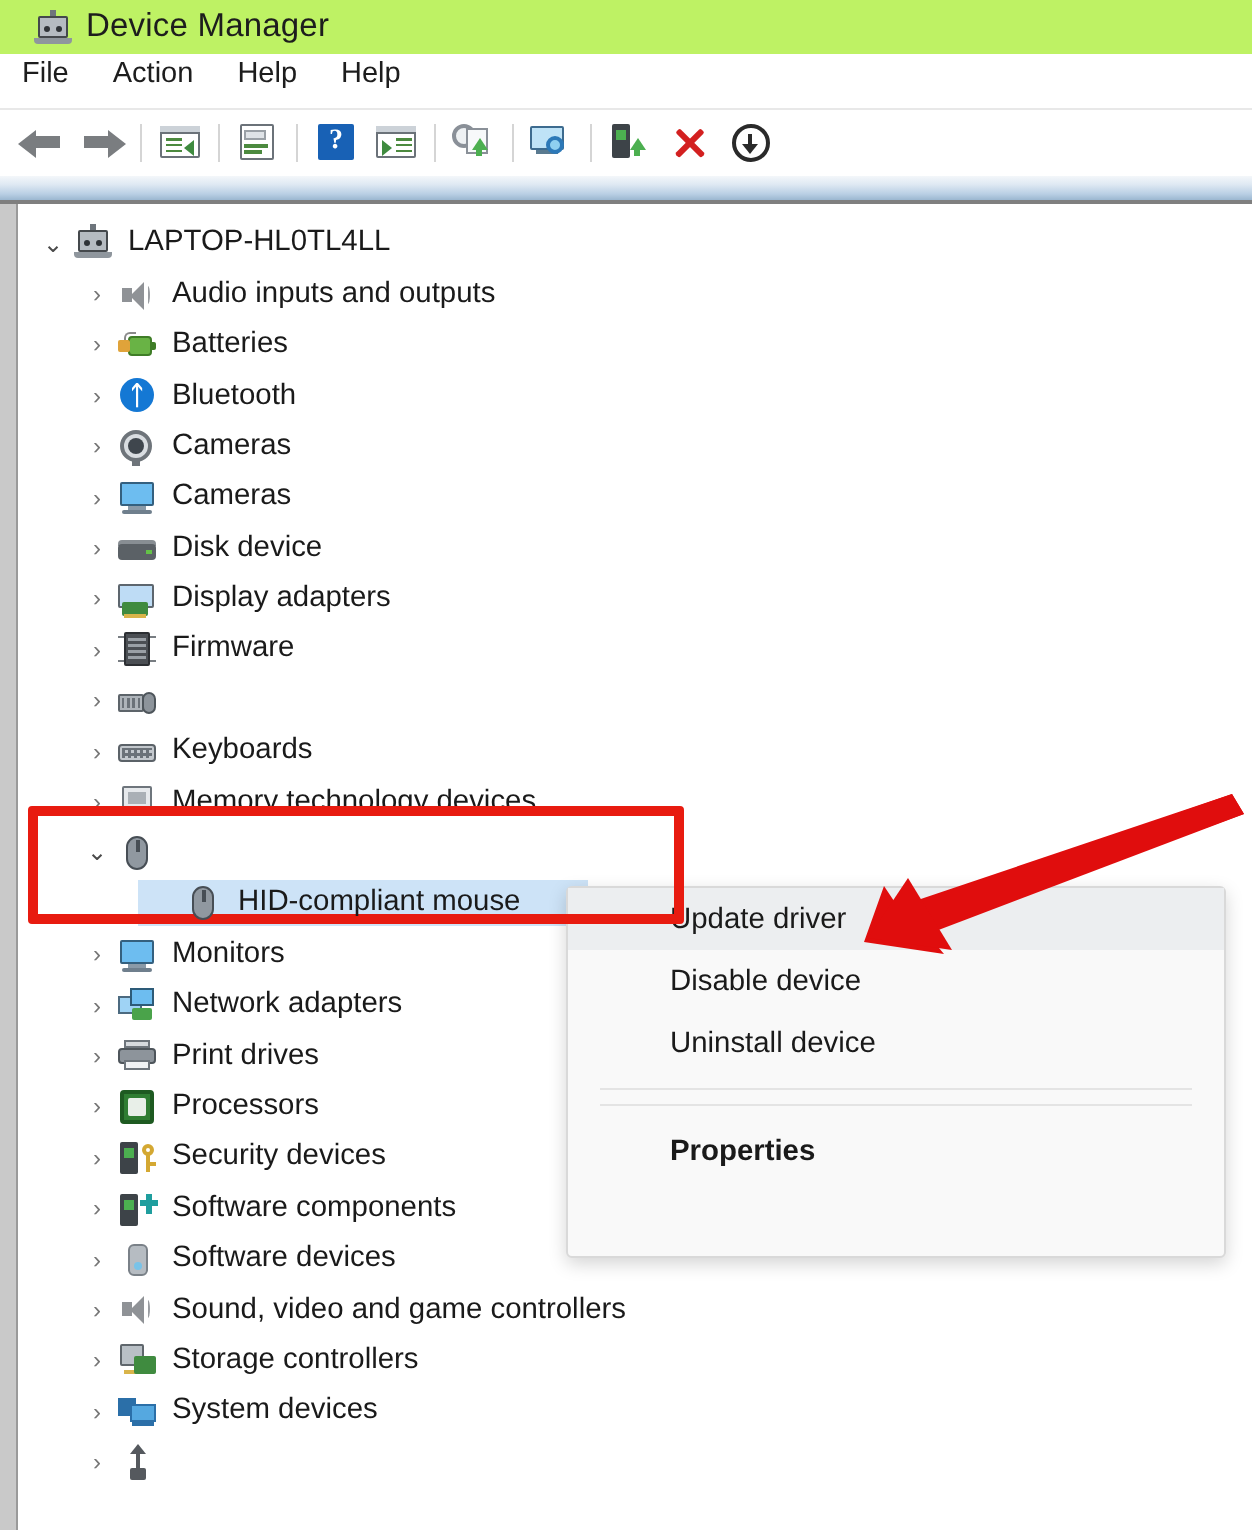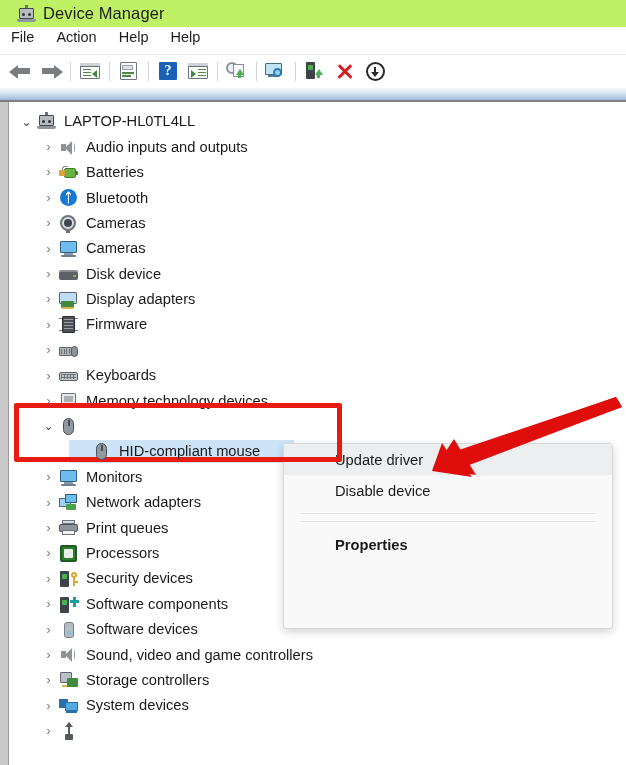--- a/index.html
+++ b/index.html
@@ -582,21 +582,21 @@
         <span class="rlabel">Network adapters</span>
       </div>
 
       <div class="row lvl1">
         <span class="chev">›</span>
         <span class="ticon">
           <span class="ic pr-top"></span>
             <span class="ic pr-body"></span>
             <span class="ic pr-out"></span>
         </span>
-        <span class="rlabel">Print queues</span>
+        <span class="rlabel">Print drives</span>
       </div>
 
       <div class="row lvl1">
         <span class="chev">›</span>
         <span class="ticon">
           <span class="ic pc-body"></span>
             <span class="ic pc-in"></span>
         </span>
         <span class="rlabel">Processors</span>
       </div>
@@ -671,20 +671,21 @@
             <span class="ic usb-plug"></span>
         </span>
       </div>
 
     </div>
   </div>
 
   <div class="ctxmenu">
     <div class="ctx-item highlight">Update driver</div>
     <div class="ctx-item">Disable device</div>
+    <div class="ctx-item">Uninstall device</div>
     <div class="ctx-sep"></div>
     <div class="ctx-sep"></div>
     <div class="ctx-item bold">Properties</div>
   </div>
 
   <div class="redbox"></div>
 
   <svg class="redarrow" viewBox="0 0 206 90">
     <polygon points="196,2 202,12 42,70 52,82 12,76 22,48 30,60" fill="#e00d0d"></polygon>
     <polygon points="196,2 202,12 44,72 30,58" fill="#e00d0d"></polygon>

